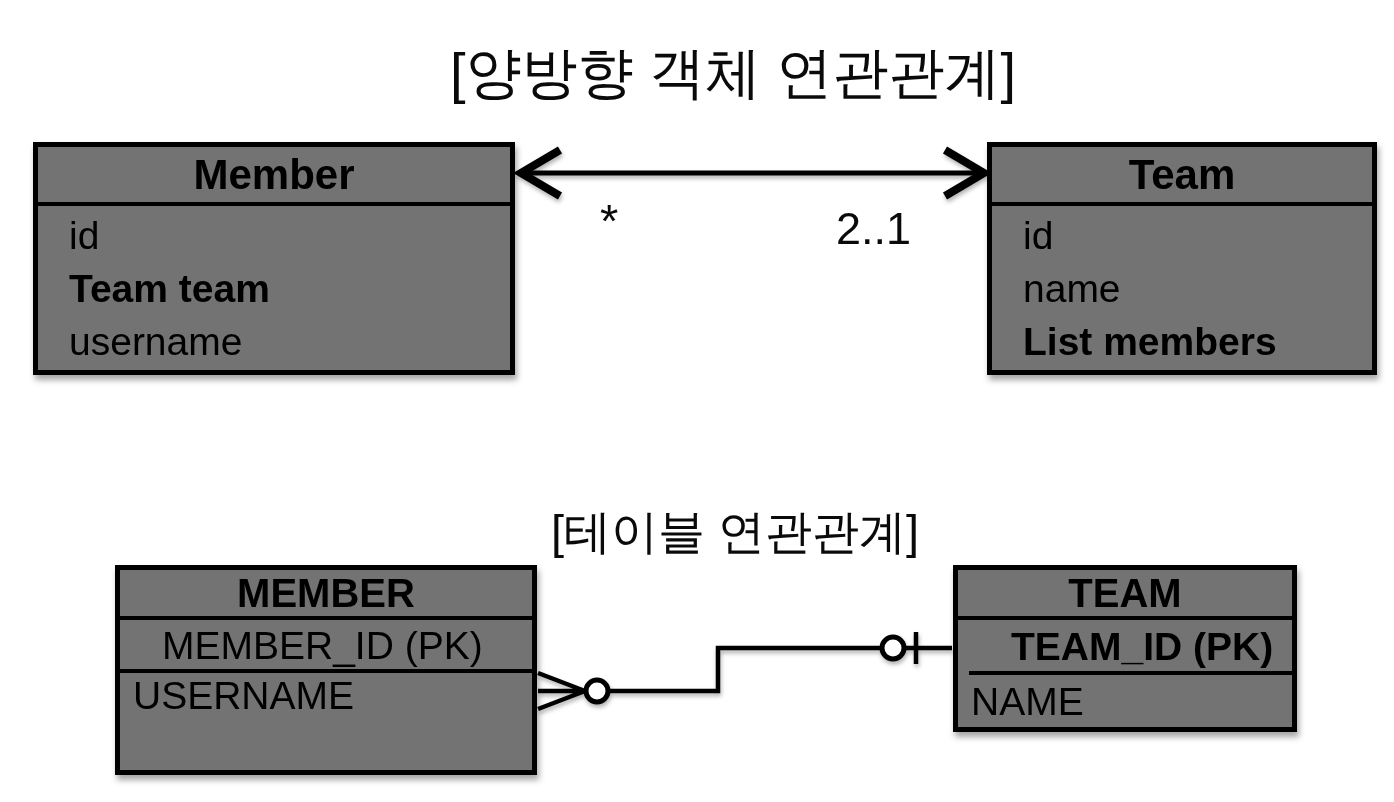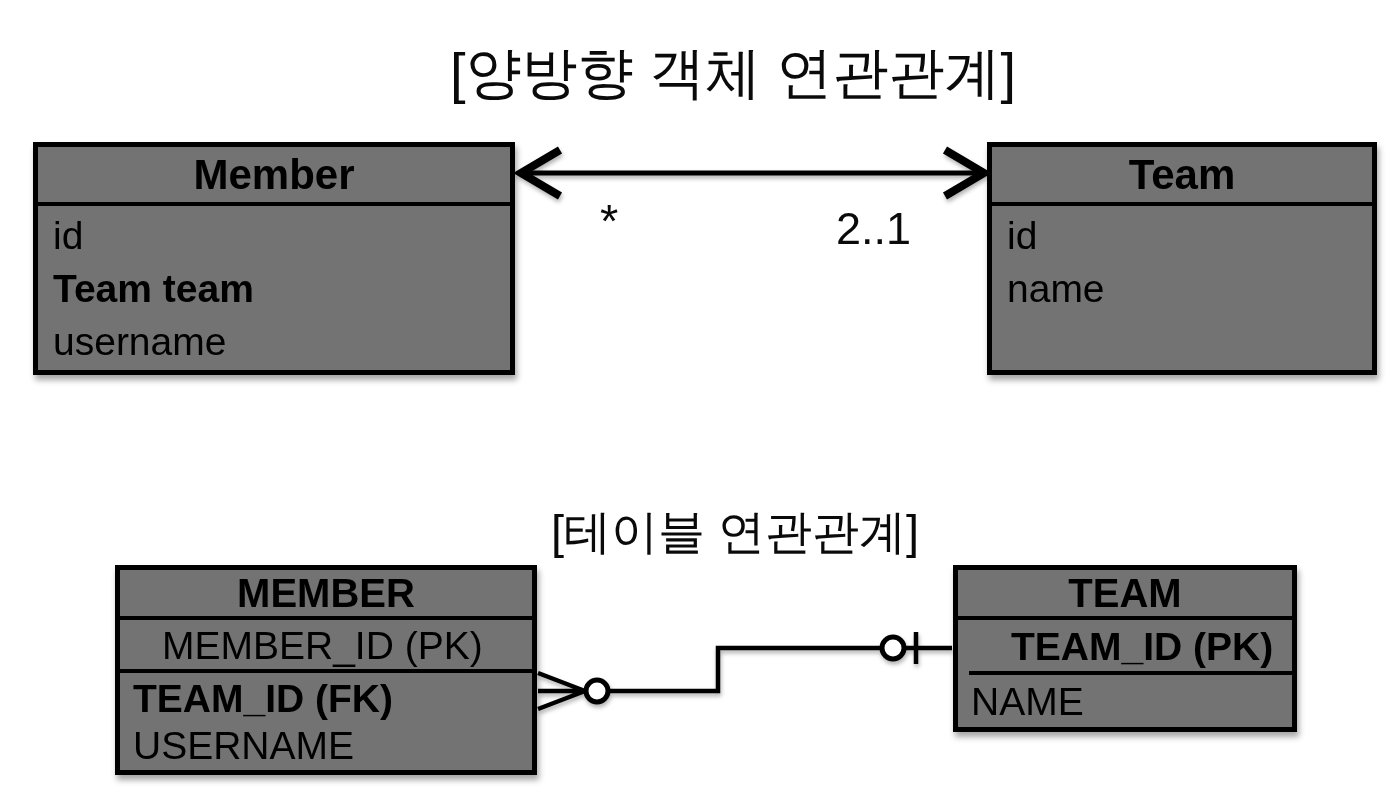--- a/index.html
+++ b/index.html
@@ -39,21 +39,21 @@
 
   .class-header {
     box-sizing: border-box;
     height: 59px;
     border-bottom: 4px solid #000000;
     text-align: center;
     font-weight: 700;
     font-size: 42px;
     line-height: 56px;
   }
-  .class-fields { padding: 3px 0 0 15px; }
+  .class-fields { padding: 3px 0 0 31px; }
   .class-field  {
     font-size: 39px;
     line-height: 53px;
     white-space: nowrap;
   }
   .bold { font-weight: 700; }
 
   
   .member-table { left: 115px; top: 565px; width: 422px; height: 210px; }
   .team-table   { left: 953px; top: 565px; width: 344px; height: 167px; }
@@ -131,32 +131,32 @@
       <div class="class-field bold">Team team</div>
       <div class="class-field">username</div>
     </div>
   </div>
 
   <div class="box team-class">
     <div class="class-header">Team</div>
     <div class="class-fields">
       <div class="class-field">id</div>
       <div class="class-field">name</div>
+      <div class="class-field bold">List members</div>
     </div>
   </div>
 
   <div class="mult-label mult-member">*</div>
   <div class="mult-label mult-team">2..1</div>
 
   <div class="section-title title-2">[테이블 연관관계]</div>
 
   <div class="box member-table">
     <div class="table-header">MEMBER</div>
     <div class="table-row pk-row row-divided">MEMBER_ID (PK)</div>
-    <div class="table-row mid-row bold">TEAM_ID (FK)</div>
     <div class="table-row end-row">USERNAME</div>
   </div>
 
   <div class="box team-table">
     <div class="table-header">TEAM</div>
     <div class="table-row pk-row row-divided bold">TEAM_ID (PK)</div>
     <div class="table-row end-row">NAME</div>
   </div>
 
 </div>

